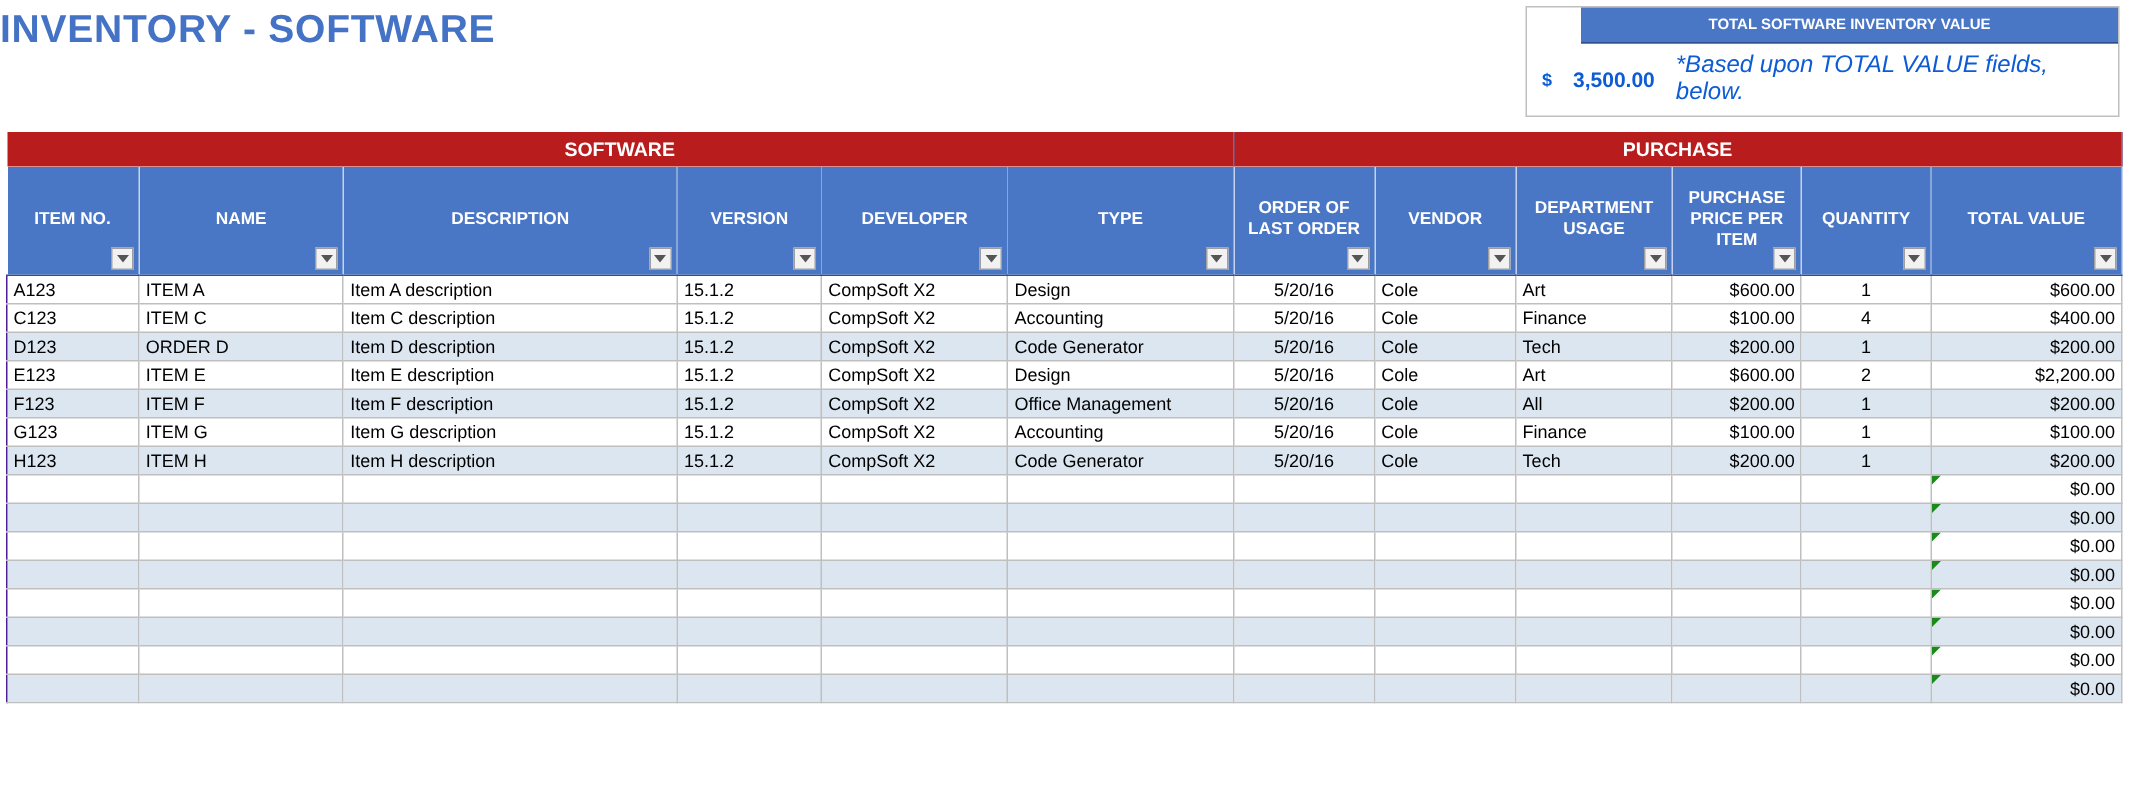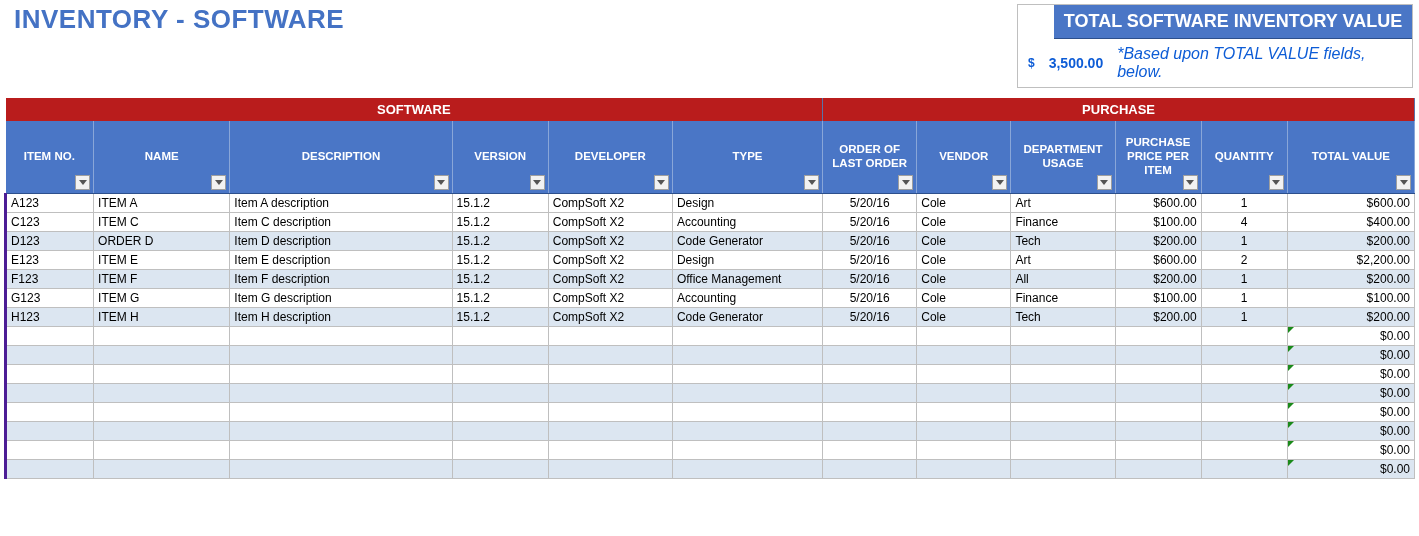--- a/index.html
+++ b/index.html
@@ -8,40 +8,40 @@
     padding: 0;
     font-family: Arial, Helvetica, sans-serif;
     font-size: 12px;
     background: #fff;
     width: 1419px;
   }
   .top {
     display: flex;
     justify-content: space-between;
     align-items: flex-start;
-    padding: 4px 6px 10px 14px;
+    padding: 4px 6px 10px 0;
   }
   .title {
     color: #4472c4;
     font-size: 26px;
     font-weight: 700;
     letter-spacing: 0.5px;
   }
   .summary-box {
     width: 396px;
     border: 1px solid #bfbfbf;
     margin-right: 0;
   }
   .summary-head {
     background: #4a76c6;
     color: #fff;
     font-weight: 700;
     text-align: center;
     padding: 6px 0;
-    font-size: 18px;
+    font-size: 10px;
     border-bottom: 1px solid #2c4f8c;
     margin-left: 36px;
   }
   .summary-body {
     display: flex;
     align-items: center;
     padding: 6px 10px;
     gap: 14px;
   }
   .summary-body .sym { color: #0d5cd6; font-weight: 700; }
@@ -98,21 +98,21 @@
   .data-row td {
     border-right: 1px solid #bfbfbf;
     border-bottom: 1px solid #bfbfbf;
     padding: 2px 4px;
     height: 19px;
     font-size: 12px;
     white-space: nowrap;
     overflow: hidden;
   }
   .data-row.alt td { background: #dce6f1; }
-  .data-row td.first { border-left: 3px solid #4c1d95; margin-top: 36px; }
+  .data-row td.first { border-left: 1px solid #4c1d95; margin-top: 36px; }
   .num { text-align: right; }
   .ctr { text-align: center; }
   .tri {
     position: relative;
   }
   .tri::before {
     content: "";
     position: absolute;
     top: 0;
     left: 0;

